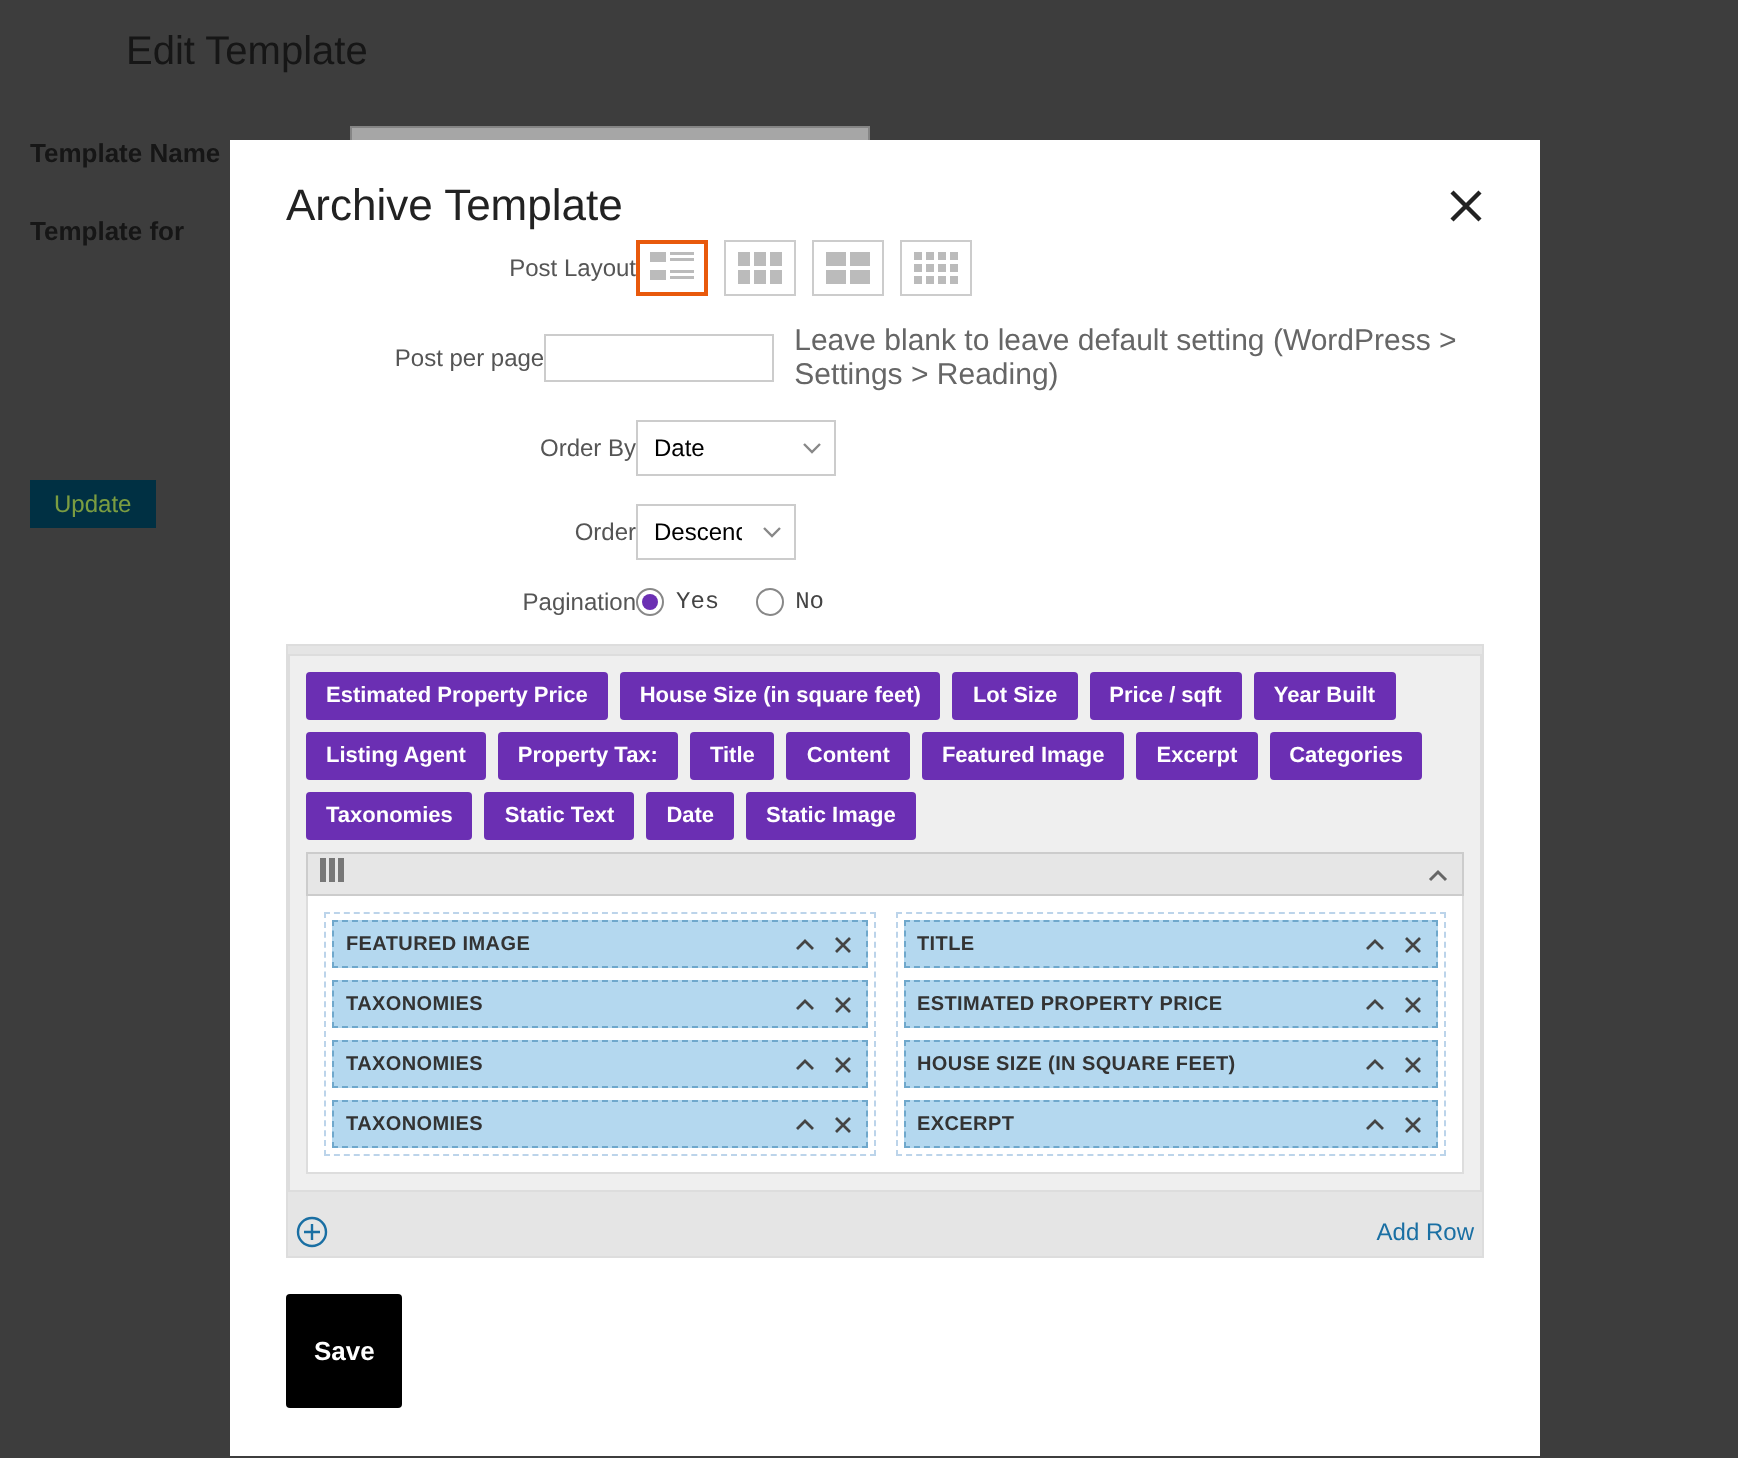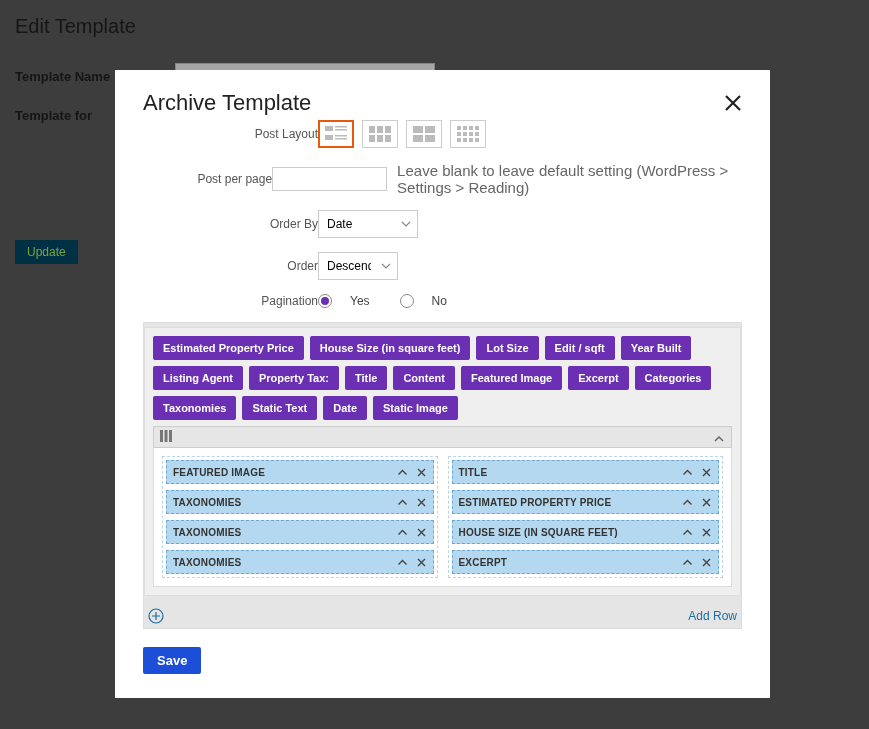--- a/index.html
+++ b/index.html
@@ -1,18 +1,18 @@
 <!DOCTYPE html>
 <html><head>
 <meta charset="utf-8">
 <style>
 * { box-sizing: border-box; margin: 0; padding: 0; }
 body { font-family: -apple-system, BlinkMacSystemFont, "Segoe UI", Helvetica, Arial, sans-serif; background: #5f5f5f; width: 869px; height: 729px; position: relative; overflow: hidden; }
 .bg-page { padding: 15px; color: #222; }
-.bg-title { font-size: 20px; font-weight: 400; margin-bottom: 25px; }
+.bg-title { font-size: 20px; font-weight: 400; margin-bottom: 25px; margin-left: 48px; }
 .bg-row { display: flex; align-items: center; margin-bottom: 18px; font-size: 13px; }
 .bg-label { width: 160px; font-weight: 600; }
 .bg-input { background: #fff; border: 1px solid #ccc; padding: 5px 8px; width: 260px; font-size: 13px; }
 .bg-update { background: #004a68; color: #bef264; border: none; padding: 5px 12px; font-size: 12px; position: absolute; top: 240px; left: 15px; }
 .overlay { position: absolute; inset: 0; background: rgba(0,0,0,0.35); }
 .modal { position: absolute; top: 70px; left: 115px; width: 655px; background: #fff; padding: 20px 28px 24px; }
 .modal-header { display: flex; justify-content: space-between; align-items: center; margin-bottom: 4px; }
 .modal-title { font-size: 22px; font-weight: 400; color: #222; }
 .close-x { width: 18px; height: 18px; cursor: pointer; }
 .close-x svg { width: 100%; height: 100%; }
@@ -21,40 +21,40 @@
 .layout-opts { display: flex; gap: 8px; }
 .layout-opt { width: 36px; height: 28px; border: 1px solid #ccc; display: flex; align-items: center; justify-content: center; cursor: pointer; }
 .layout-opt.selected { border: 2px solid #e8590c; }
 .layout-icon { width: 22px; height: 16px; }
 .layout-icon rect { fill: #bbb; }
 .num-input { border: 1px solid #ccc; width: 115px; height: 24px; padding: 0 6px; font-size: 12px; }
 .hint { font-size: 15px; color: #666; margin-left: 10px; }
 .select-wrap { position: relative; display: inline-block; }
 .select { border: 1px solid #ccc; height: 28px; padding: 0 26px 0 8px; font-size: 12px; appearance: none; -webkit-appearance: none; background: #fff; }
 .select-chevron { position: absolute; right: 7px; top: 8px; pointer-events: none; }
-.radio-group { display: flex; align-items: flex-start; gap: 18px; }
+.radio-group { display: flex; align-items: flex-start; gap: 6px; font-family: Liberation Mono, monospace; }
 .radio { width: 14px; height: 14px; border-radius: 50%; border: 1px solid #888; display: inline-flex; align-items: center; justify-content: center; cursor: pointer; }
 .radio.selected::after { content: ""; width: 8px; height: 8px; border-radius: 50%; background: #6b2fb3; }
 .radio-label { font-size: 12px; color: #444; margin-right: 12px; }
 .builder { border: 1px solid #ddd; background: #efefef; padding: 8px; margin-top: 4px; }
 .pill-bar { display: flex; flex-wrap: wrap; gap: 6px; margin-bottom: 6px; }
 .pill { background: #6b2fb3; color: #fff; font-size: 11px; font-weight: 600; padding: 6px 10px; border-radius: 2px; cursor: pointer; }
 .row-header { background: #e6e6e6; border: 1px solid #ccc; height: 22px; display: flex; align-items: center; justify-content: space-between; padding: 0 6px; margin-top: 6px; }
 .columns-icon svg { width: 12px; height: 12px; }
 .chevron-up { width: 12px; height: 12px; cursor: pointer; }
 .row-body { background: #fff; border: 1px solid #ddd; border-top: none; padding: 8px; display: flex; gap: 10px; }
 .col { flex: 1; display: flex; flex-direction: column; gap: 6px; border: 1px dashed #bcd4ea; padding: 3px; }
 .field-block { background: #b4d8ef; border: 1px dashed #6fa8cc; height: 24px; display: flex; align-items: center; justify-content: space-between; padding: 0 6px; }
 .field-block-label { font-size: 10px; font-weight: 600; color: #333; letter-spacing: 0.2px; }
 .field-block-ctrls { display: flex; gap: 8px; align-items: center; }
 .field-block-ctrls svg { width: 11px; height: 11px; cursor: pointer; }
 .add-row { display: flex; justify-content: space-between; align-items: center; gap: 6px; padding: 12px 4px 4px; color: #1a6fa3; font-size: 12px; cursor: pointer; }
 .add-row svg { width: 16px; height: 16px; }
 .builder-outer { border: 1px solid #ddd; background: #e5e5e5; }
-.save-btn { background: #1d4ed8; color: #fff; border: none; padding: 6px 14px; font-size: 13px; font-weight: 600; margin-top: 18px; border-radius: 2px; cursor: pointer; }
+.save-btn { background: #000000; color: #fff; border: none; padding: 21px 14px; font-size: 13px; font-weight: 600; margin-top: 18px; border-radius: 2px; cursor: pointer; }
 </style>
 </head>
 <body>
 
 <div class="bg-page">
   <div class="bg-title">Edit Template</div>
   <div class="bg-row">
     <div class="bg-label">Template Name</div>
     <input class="bg-input" value="Properties" style="">
   </div>
@@ -165,21 +165,21 @@
       <span class="radio-label">No</span>
     </div>
   </div>
 
   <div class="builder-outer">
     <div class="builder">
       <div class="pill-bar" id="pill-bar">
           <div class="pill">Estimated Property Price</div>
           <div class="pill">House Size (in square feet)</div>
           <div class="pill">Lot Size</div>
-          <div class="pill">Edit / sqft</div>
+          <div class="pill">Price / sqft</div>
           <div class="pill">Year Built</div>
           <div class="pill">Listing Agent</div>
           <div class="pill">Property Tax:</div>
           <div class="pill">Title</div>
           <div class="pill">Content</div>
           <div class="pill">Featured Image</div>
           <div class="pill">Excerpt</div>
           <div class="pill">Categories</div>
           <div class="pill">Taxonomies</div>
           <div class="pill">Static Text</div>

